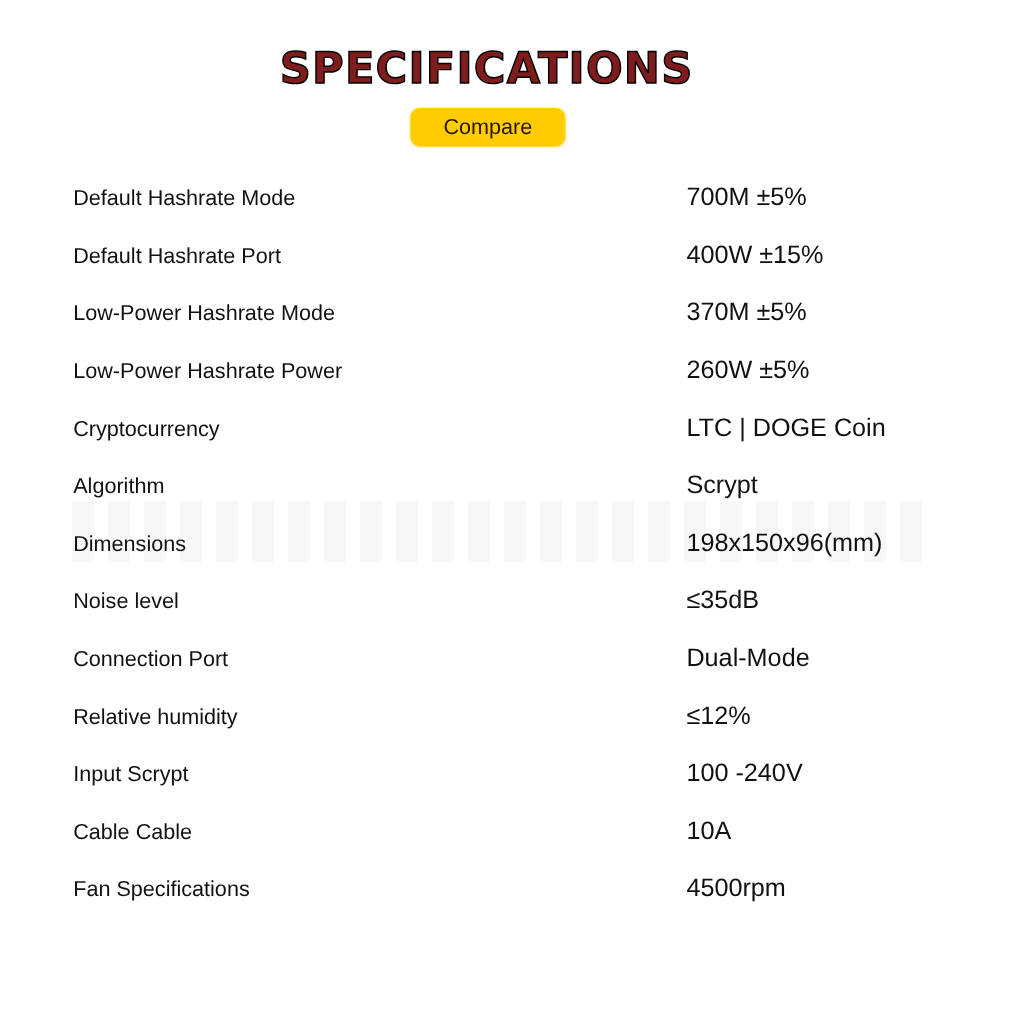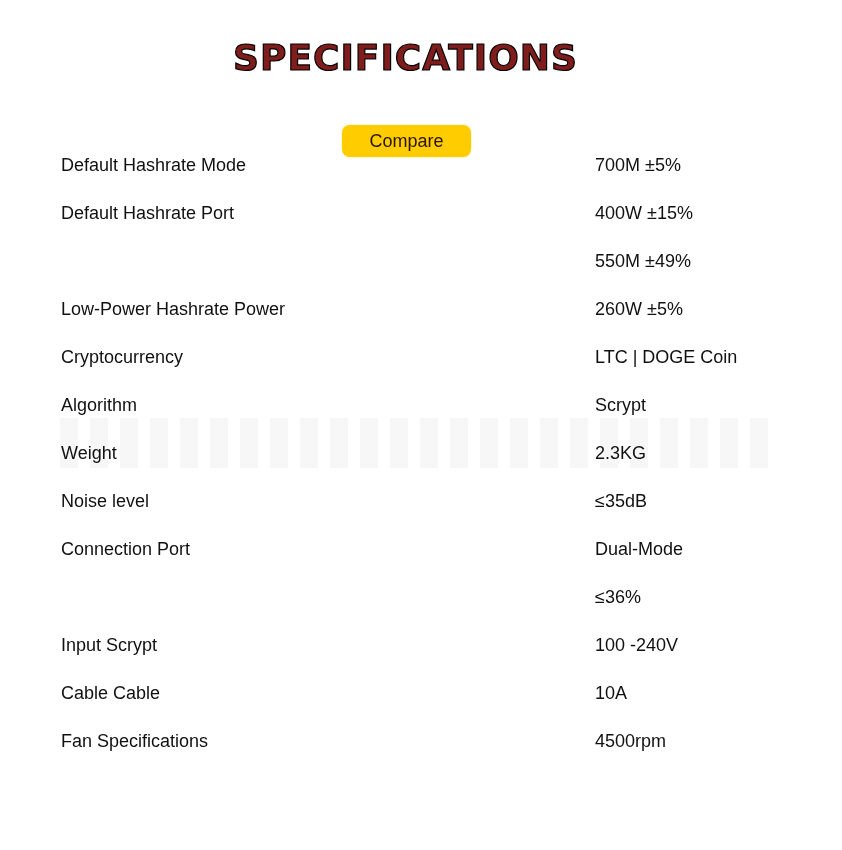--- a/index.html
+++ b/index.html
@@ -38,21 +38,20 @@
       background: #ffcc00;
       border: none;
       border-radius: 8px;
       box-shadow: 0 0 2px rgba(255, 204, 0, 0.6);
       color: #2a1600;
       font-family: "Liberation Sans", sans-serif;
       font-size: 18px;
       line-height: 32px;
       text-align: center;
       cursor: pointer;
-      margin-top: 35px;
     }
     .spec-table {
       position: absolute;
       left: 0;
       top: 141px;
       width: 842px;
     }
     .spec-row {
       position: relative;
       height: 48px;
@@ -62,23 +61,23 @@
       left: 61px;
       top: 13px;
       font-size: 18px;
       line-height: 22px;
       color: #111111;
       white-space: nowrap;
       text-align: right;
     }
     .spec-value {
       position: absolute;
-      left: 595px;
+      left: 572px;
       top: 13px;
-      font-size: 18px;
+      font-size: 21px;
       line-height: 22px;
       color: #111111;
       white-space: nowrap;
     }
     .watermark {
       position: absolute;
       left: 60px;
       top: 418px;
       width: 720px;
       height: 50px;
@@ -99,48 +98,50 @@
 <div class="spec-table">
   <div class="spec-row">
     <span class="spec-label">Default Hashrate Mode</span>
     <span class="spec-value">700M ±5%</span>
   </div>
   <div class="spec-row">
     <span class="spec-label">Default Hashrate Port</span>
     <span class="spec-value">400W ±15%</span>
   </div>
   <div class="spec-row">
-    <span class="spec-value">550M ±49%</span>
+    <span class="spec-label">Low-Power Hashrate Mode</span>
+    <span class="spec-value">370M ±5%</span>
   </div>
   <div class="spec-row">
     <span class="spec-label">Low-Power Hashrate Power</span>
     <span class="spec-value">260W ±5%</span>
   </div>
   <div class="spec-row">
     <span class="spec-label">Cryptocurrency</span>
     <span class="spec-value">LTC | DOGE Coin</span>
   </div>
   <div class="spec-row">
     <span class="spec-label">Algorithm</span>
     <span class="spec-value">Scrypt</span>
   </div>
   <div class="spec-row">
-    <span class="spec-label">Weight</span>
-    <span class="spec-value">2.3KG</span>
+    <span class="spec-label">Dimensions</span>
+    <span class="spec-value">198x150x96(mm)</span>
   </div>
   <div class="spec-row">
     <span class="spec-label">Noise level</span>
     <span class="spec-value">≤35dB</span>
   </div>
   <div class="spec-row">
     <span class="spec-label">Connection Port</span>
     <span class="spec-value">Dual-Mode</span>
   </div>
   <div class="spec-row">
-    <span class="spec-value">≤36%</span>
+    <span class="spec-label">Relative humidity</span>
+    <span class="spec-value">≤12%</span>
   </div>
   <div class="spec-row">
     <span class="spec-label">Input Scrypt</span>
     <span class="spec-value">100 -240V</span>
   </div>
   <div class="spec-row">
     <span class="spec-label">Cable Cable</span>
     <span class="spec-value">10A</span>
   </div>
   <div class="spec-row">

